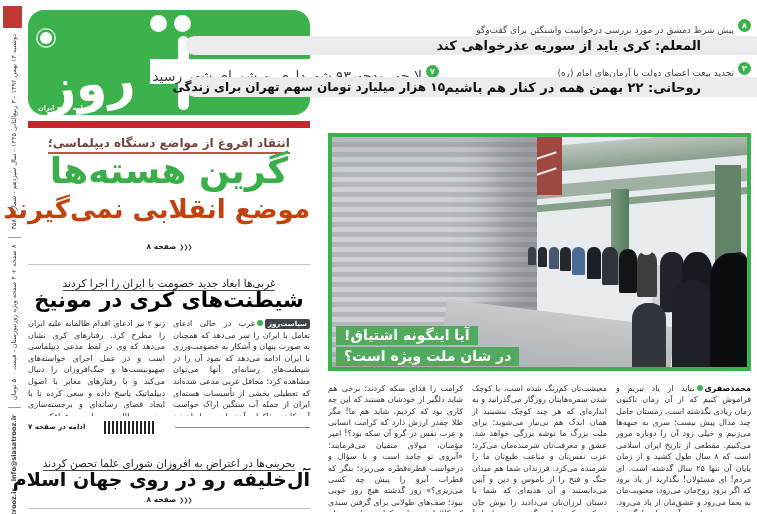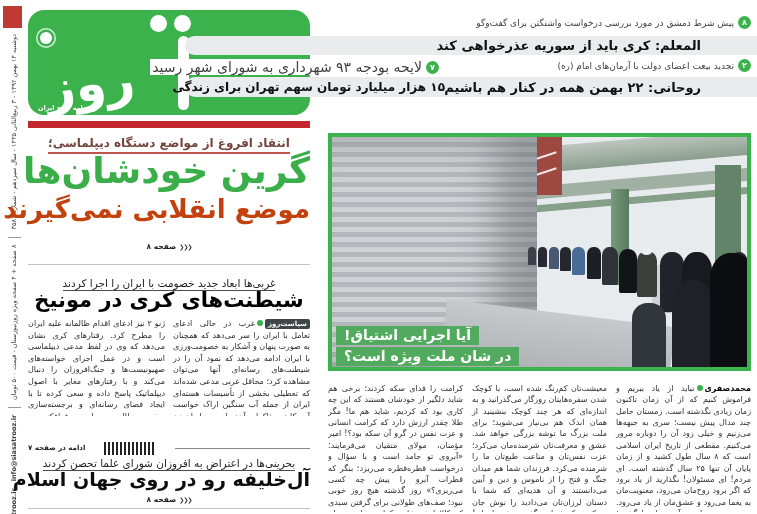--- a/index.html
+++ b/index.html
@@ -34,21 +34,21 @@
           border-radius:10px 0 0 10px; }
   .hbar.b1 { top:36px; }
   .hbar.b2 { top:77px; height:20px; }
   .hbar .main { position:absolute; right:56px; top:0; height:100%; display:flex; align-items:center;
                 font-weight:bold; font-size:13px; color:#101010; white-space:nowrap; }
   .hbar .sub  { position:absolute; right:312px; top:0; height:100%; display:flex; align-items:center;
                 font-weight:bold; font-size:12px; color:#101010; white-space:nowrap; }
   .kickrow { position:absolute; display:flex; direction:rtl; align-items:center; gap:4px; white-space:nowrap; }
   .kickrow .badge { width:13px; height:13px; border-radius:50%; background:#3cb24c; color:#fff;
                     font-size:8px; font-weight:bold; display:flex; align-items:center; justify-content:center; flex:0 0 auto; }
-  .kickrow .ktext { font-size:9px; color:#3f3f3f; }
+  .kickrow .ktext { font-size:9px; color:#3f3f3f;margin-top:9px; }
   .k1 { top:16px; right:6px; }
   .k2r { top:59px; right:6px; }
   .k2l { top:59px; right:316px; background:#fff; padding:0 2px; }
   .k2l .ktext { font-size:14px; }
 
   
   .lead-redbar { position:absolute; left:28px; top:121px; width:282px; height:7px; background:#c1272d; }
   .lead-kicker-wrap { position:absolute; left:28px; top:132px; width:282px; text-align:center; }
   .lead-kicker { display:inline-block; font-size:12px; font-weight:bold; color:#75443c;
                  border-bottom:2px solid #c0554a; padding-bottom:2px; white-space:nowrap; }
@@ -69,21 +69,21 @@
                 padding-bottom:1px; white-space:nowrap; }
   .munich-kicker { top:272px; }
   .munich-head { position:absolute; left:28px; top:288px; width:282px; text-align:center;
                  font-size:21px; font-weight:bold; color:#000000; white-space:nowrap; }
   .munich-cols { position:absolute; left:28px; top:318px; width:282px; height:98px;
                  display:flex; direction:rtl; gap:8px; overflow:hidden; }
   .ncol { flex:1; font-size:8px; line-height:1.45; text-align:justify; color:#2b2b2b; }
   .tag { display:inline-block; background:#3f4548; color:#fff; font-size:7px; font-weight:bold;
          padding:0 3px; border-radius:2px; }
   .gdot { display:inline-block; width:6px; height:6px; border-radius:50%; background:#3cb24c; margin:0 2px; }
-  .controw { position:absolute; left:28px; top:440px; width:282px; height:16px;
+  .controw { position:absolute; left:28px; top:419px; width:282px; height:16px;
              display:flex; direction:rtl; align-items:center; gap:19px; }
   .controw .line { flex:1; height:1px; background:#8a8a8a; }
   .controw .mini-barcode { width:52px; height:13px;
         background: repeating-linear-gradient(90deg,#222 0 2px,#fff 2px 4px); flex:0 0 auto; }
   .controw .lbl { font-size:7px; font-weight:bold; color:#222; white-space:nowrap; }
 
   
   .bahrain-kicker { top:452px; }
   .bahrain-head { position:absolute; left:28px; top:468px; width:282px; text-align:right;
                   font-size:19px; font-weight:bold; color:#0d0d0d; white-space:nowrap; }
@@ -168,21 +168,21 @@
   </div>
   <div class="hbar b2">
     <span class="main">روحانی: ۲۲ بهمن همه در کنار هم باشیم</span>
     <span class="sub">۱۵ هزار میلیارد تومان سهم تهران برای زندگی</span>
   </div>
 
   <div class="lead-redbar"></div>
   <div class="lead-kicker-wrap">
     <span class="lead-kicker">انتقاد افروغ از مواضع دستگاه دیپلماسی؛</span>
   </div>
-  <h1 class="lead-green">گرین خودشان‌ها</h1>
+  <h1 class="lead-green">گرین هسته‌ها</h1>
   <h1 class="lead-black">موضع انقلابی نمی‌گیرند</h1>
   <div class="pager lead-pager">
     <span class="arrows">❮❮❮</span>
     <span>صفحه ۸</span>
   </div>
   <div class="rule r1"></div>
 
   <div class="sec-kicker-wrap munich-kicker">
     <span class="sec-kicker">غربی‌ها ابعاد جدید خصومت با ایران را اجرا کردند</span>
   </div>
@@ -237,21 +237,21 @@
         <div class="person" style="left:305px;bottom:70px;width:20px;height:46px;background:#3a3f3a"></div>
         <div class="cap" style="left:309px;bottom:112px;width:11px;height:7px;"></div>
         <div class="person" style="left:328px;bottom:55px;width:24px;height:60px;background:#20242c"></div>
         <div class="person" style="left:350px;bottom:30px;width:30px;height:85px;background:#171a21"></div>
         <div class="person" style="left:398px;bottom:60px;width:18px;height:55px;background:#262c36"></div>
         <div class="person" style="left:300px;bottom:-6px;width:34px;height:70px;background:#30353f"></div>
         <div class="person" style="left:340px;bottom:-8px;width:40px;height:95px;background:#1d212a"></div>
         <div class="person" style="left:378px;bottom:-4px;width:44px;height:118px;background:#0b0d12"></div>
       </div>
       <figcaption>
-        <span class="cap-caption capt1">آیا اجرایی اشتیاق!</span>
+        <span class="cap-caption capt1">آیا اینگونه اشتیاق!</span>
         <span class="cap-caption capt2">در شان ملت ویژه است؟</span>
       </figcaption>
     </div>
   </figure>
 
   <section class="oped">
     <p class="ocol">
       <span class="author">محمدصفری</span><span class="gdot"></span><span>نباید از یاد ببریم و فراموش کنیم که از آن زمان تاکنون زمان زیادی نگذشته است. زمستان حامل چند مدال پیش نیست؛ سری به جبهه‌ها می‌زنیم و خیلی زود آن را دوباره مرور می‌کنیم. مقطعی از تاریخ ایران اسلامی است که ۸ سال طول کشید و از زمان پایان آن تنها ۲۵ سال گذشته است. ای مردم! ای مسئولان! نگذارید از یاد برود که اگر برود روح‌مان می‌رود، معنویت‌مان به یغما می‌رود و عشق‌مان از یاد می‌رود. هنوز هم می‌توان به آن دوران بازگشت؛ عزت و شأن زیادی داشتیم در آن زمان و آن دوران را بدون جنگ هم می‌توانیم داشته باشیم.</span>
     </p>
     <p class="ocol">

